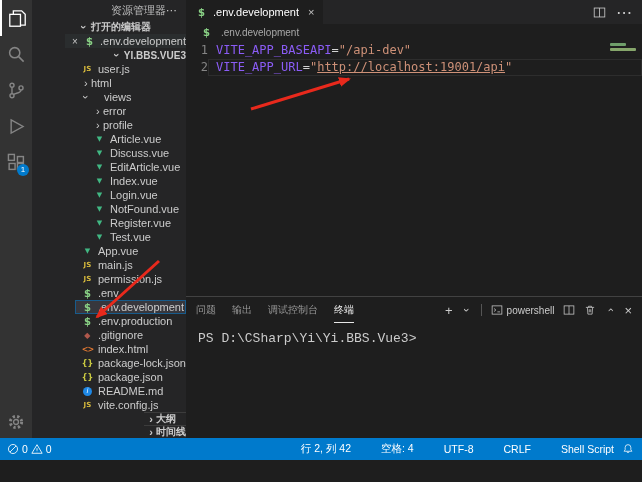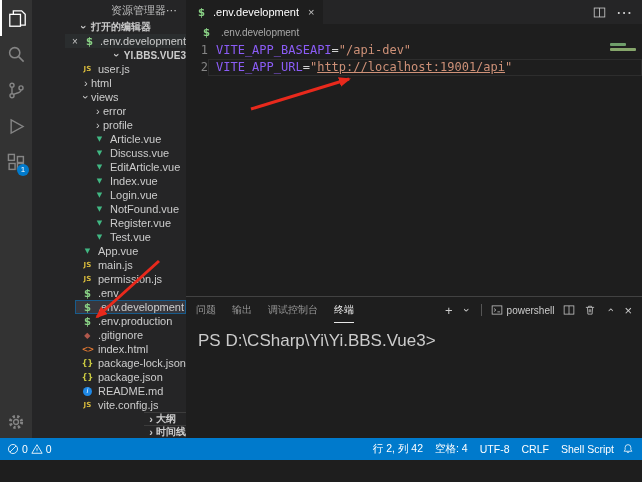--- a/index.html
+++ b/index.html
@@ -72,26 +72,26 @@
   
   .panel { height:142px; border-top:1px solid #424242; display:flex; flex-direction:column; }
   .panel-header { height:26px; display:flex; align-items:center; padding:0 10px; }
   .ptabs { display:flex; gap:16px; }
   .ptab { font-size:10px; color:#969696; height:26px; display:inline-flex; align-items:center; cursor:pointer; }
   .ptab.active { color:#e7e7e7; border-bottom:1px solid #e7e7e7; }
   .panel-actions { margin-left:auto; display:flex; align-items:center; gap:9px; color:#cccccc; }
   .pa-txt { font-size:13px; line-height:13px; }
   .pdivider { width:1px; height:12px; background:#555; }
   .shell-item { display:flex; align-items:center; gap:4px; font-size:10px; color:#cccccc; cursor:pointer; }
-  .terminal { flex:1; padding:8px 0 0 12px; font-family:Liberation Sans, sans-serif; font-size:17px; color:#cccccc; }
+  .terminal { flex:1; padding:8px 0 0 12px; font-family:Liberation Mono, monospace; font-size:13px; color:#cccccc; }
 
   
   .statusbar { height:22px; background:#007acc; display:flex; align-items:center; color:#ffffff; font-size:10.5px; }
   .status-left { display:flex; align-items:center; gap:4px; padding-left:7px; }
-  .status-right { margin-left:auto; display:flex; align-items:center; gap:12px; padding-right:8px; }
+  .status-right { margin-left:auto; display:flex; align-items:center; gap:30px; padding-right:8px; }
   .sitem { cursor:pointer; display:inline-flex; align-items:center; gap:3px; }
 
   
   .arrows { position:absolute; inset:0; z-index:50; pointer-events:none; }
 </style>
 </head>
 <body>
 
 <div class="window">
 
@@ -166,21 +166,21 @@
       </div>
       <div class="tree">
           <div class="trow" style="padding-left: 6px;">
             <span class="ficon js">JS</span>
             <span class="flabel">user.js</span>
           </div>
           <div class="trow" style="padding-left: 6px;">
             <span class="chev">›</span>
             <span class="flabel">html</span>
           </div>
-          <div class="trow" style="padding-left: 6px;">
+          <div class="trow" style="padding-left: 6px; gap: 13px;">
             <span class="chev open">›</span>
             <span class="flabel">views</span>
           </div>
           <div class="trow" style="padding-left: 18px;">
             <span class="chev">›</span>
             <span class="flabel">error</span>
           </div>
           <div class="trow" style="padding-left: 18px;">
             <span class="chev">›</span>
             <span class="flabel">profile</span>

